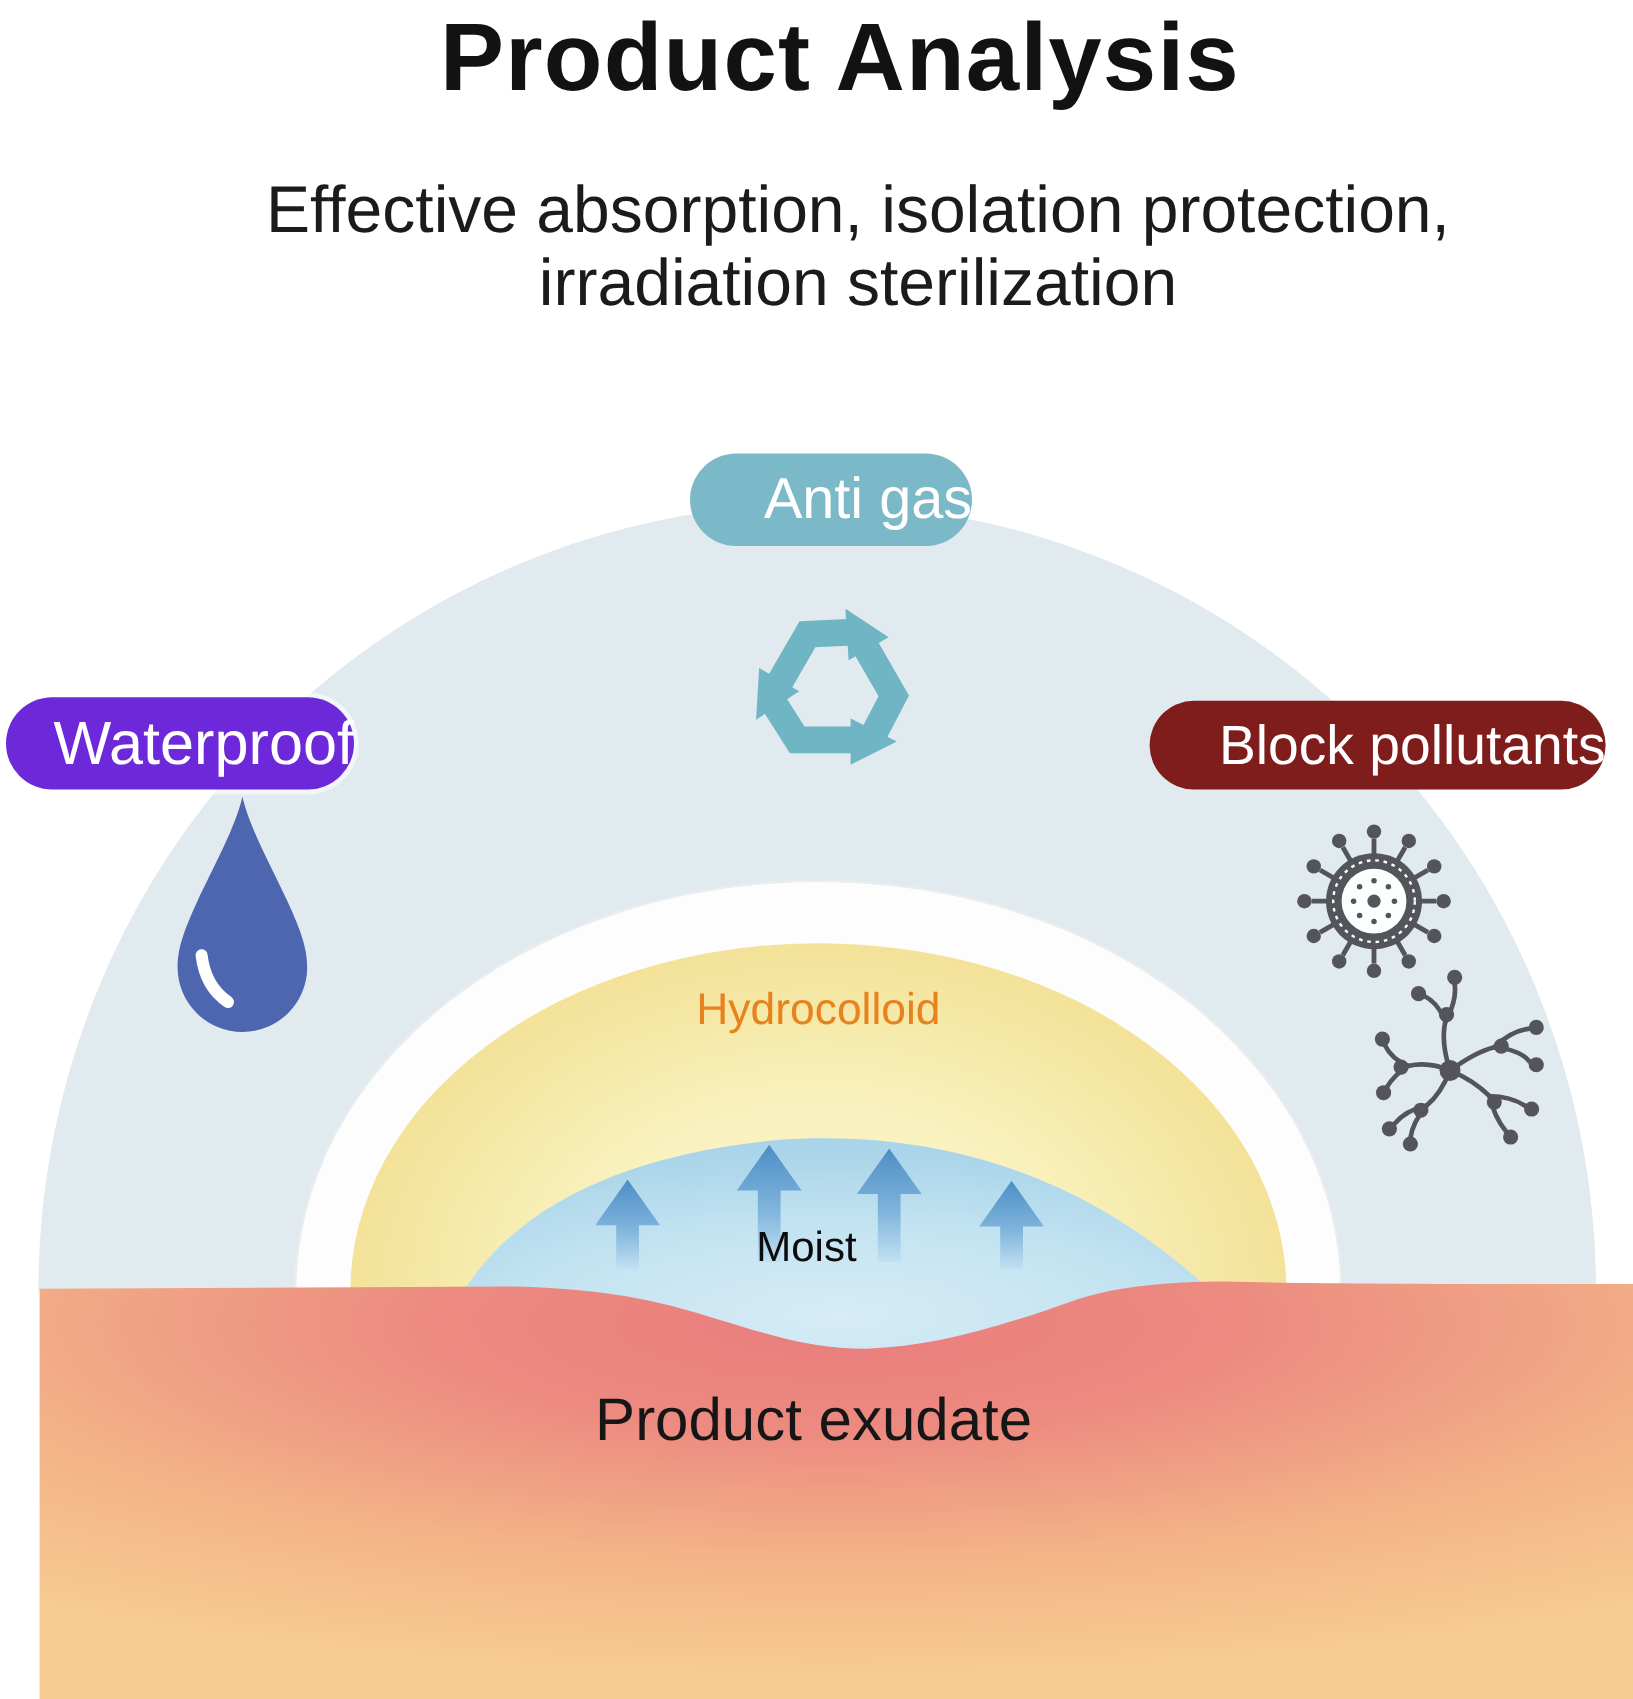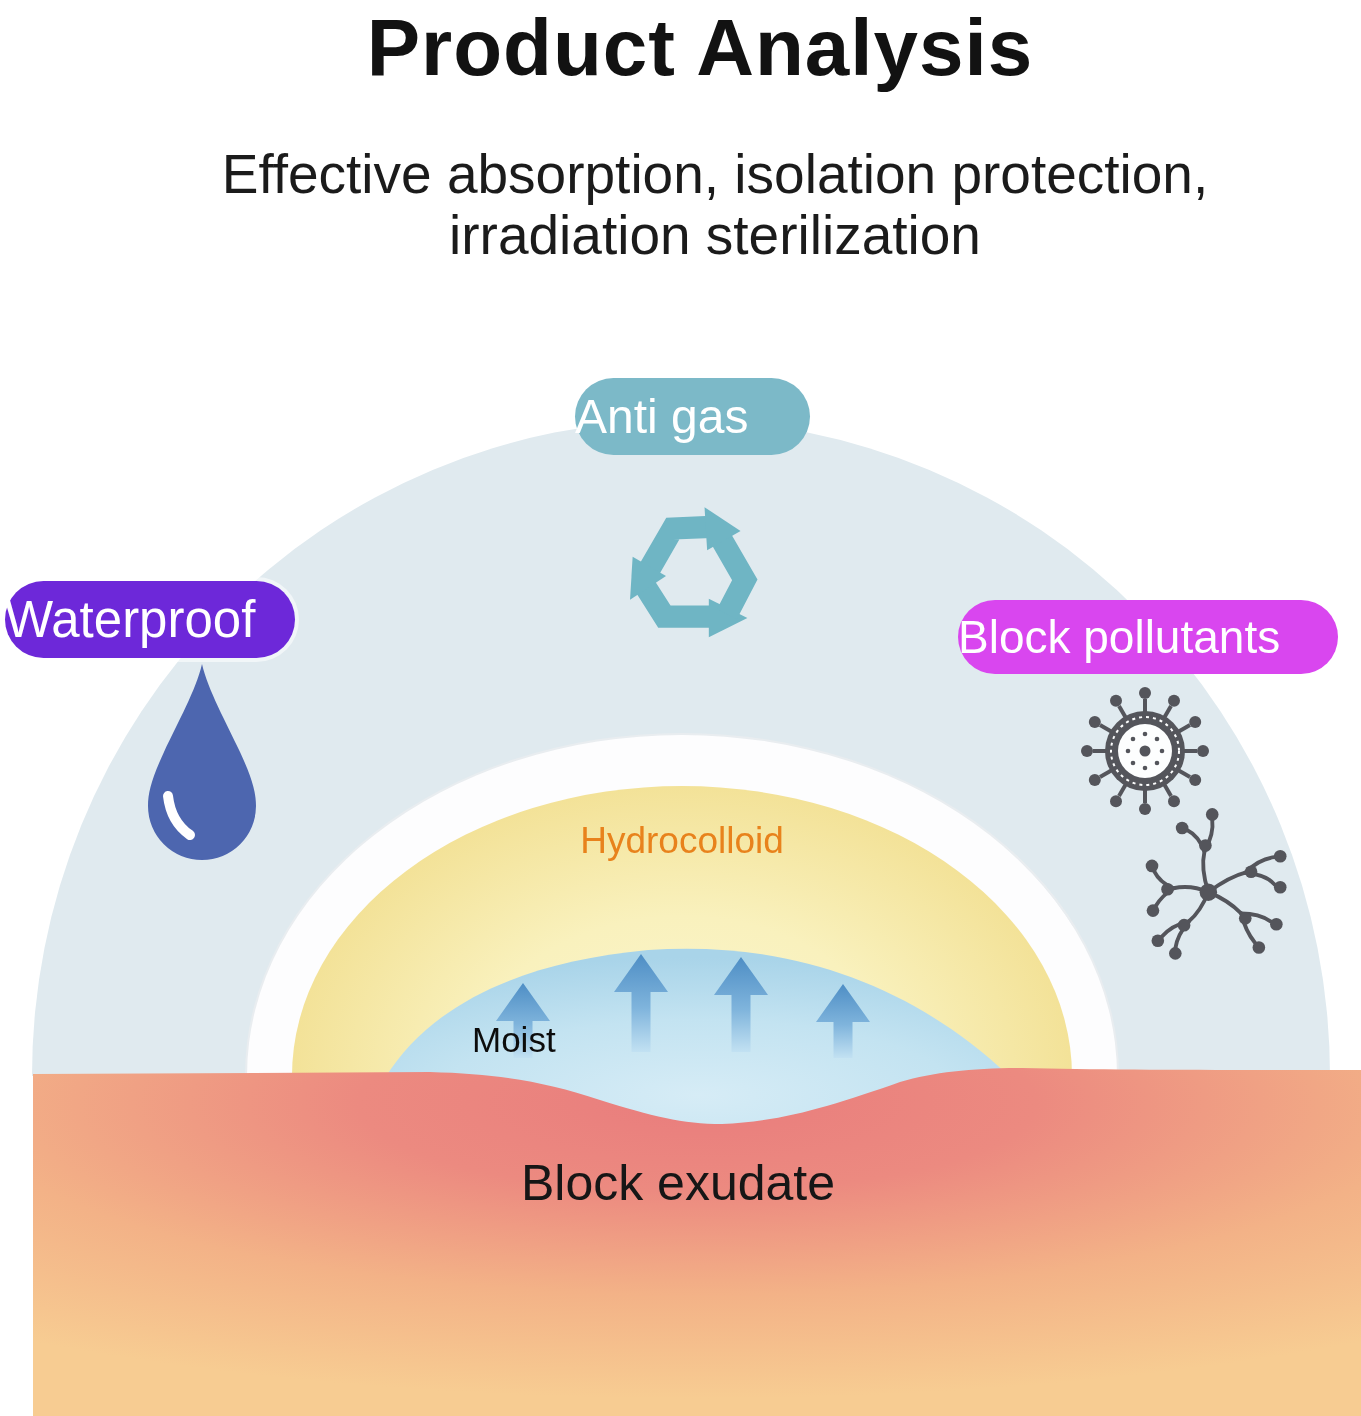--- a/index.html
+++ b/index.html
@@ -37,44 +37,44 @@
     z-index:4;
   }
   .hydro-label{
     left:332px;top:820px;width:700px;text-align:center;
     font-size:37px;color:#e8821c;z-index:5;
   }
   
   #mainsvg{left:0;top:0;z-index:6;}
   
   .moist-label{
-    left:472px;top:1020px;width:400px;
+    left:472px;top:1020px;width:400px;text-align:center;
     font-size:35px;line-height:39px;color:#0c0c0c;z-index:7;
   }
   .absorb-label{
     left:328px;top:1154px;width:700px;text-align:center;
     font-size:50px;color:#161616;z-index:7;
   }
   
   .pill{
-    display:flex;align-items:center;justify-content:flex-start;
+    display:flex;align-items:center;justify-content:flex-end;
     color:#ffffff;z-index:8;box-sizing:border-box;
   }
   .pill-antigas{
     left:575px;top:378px;width:235px;height:77px;border-radius:39px;
     background:#7cb9c8;font-size:48px;
   }
   .pill-waterproof{
     left:5px;top:581px;width:290px;height:77px;border-radius:39px;
     background:#6d28d9;font-size:51px;
     box-shadow:0 0 0 4px rgba(255,255,255,0.55);
   }
   .pill-block{
     left:958px;top:584px;width:380px;height:74px;border-radius:37px;
-    background:#d946ef;font-size:46px;margin-top:16px;
+    background:#7f1d1d;font-size:46px;
   }
   .icon{z-index:9;}
 </style>
 </head>
 <body>
 
 <div id="stage">
 
   <div class="abs title">Product Analysis</div>
   <div class="abs subtitle">
@@ -121,21 +121,21 @@
              C 652 1116 682 1124 722 1124
              C 780 1122 832 1106 900 1082
              C 935 1072 972 1068 1022 1068
              C 1110 1070 1210 1070 1361 1070
              L 1361 1416 Z" fill="url(#skinGrad)"></path>
   </svg>
 
   <div class="abs moist-label">
     <div>Moist</div>
   </div>
-  <div class="abs absorb-label">Block exudate</div>
+  <div class="abs absorb-label">Product exudate</div>
 
   <div class="abs pill pill-antigas">
     <span>Anti gas</span>
   </div>
   <div class="abs pill pill-waterproof">
     <span>Waterproof</span>
   </div>
   <div class="abs pill pill-block">
     <span>Block pollutants</span>
   </div>

